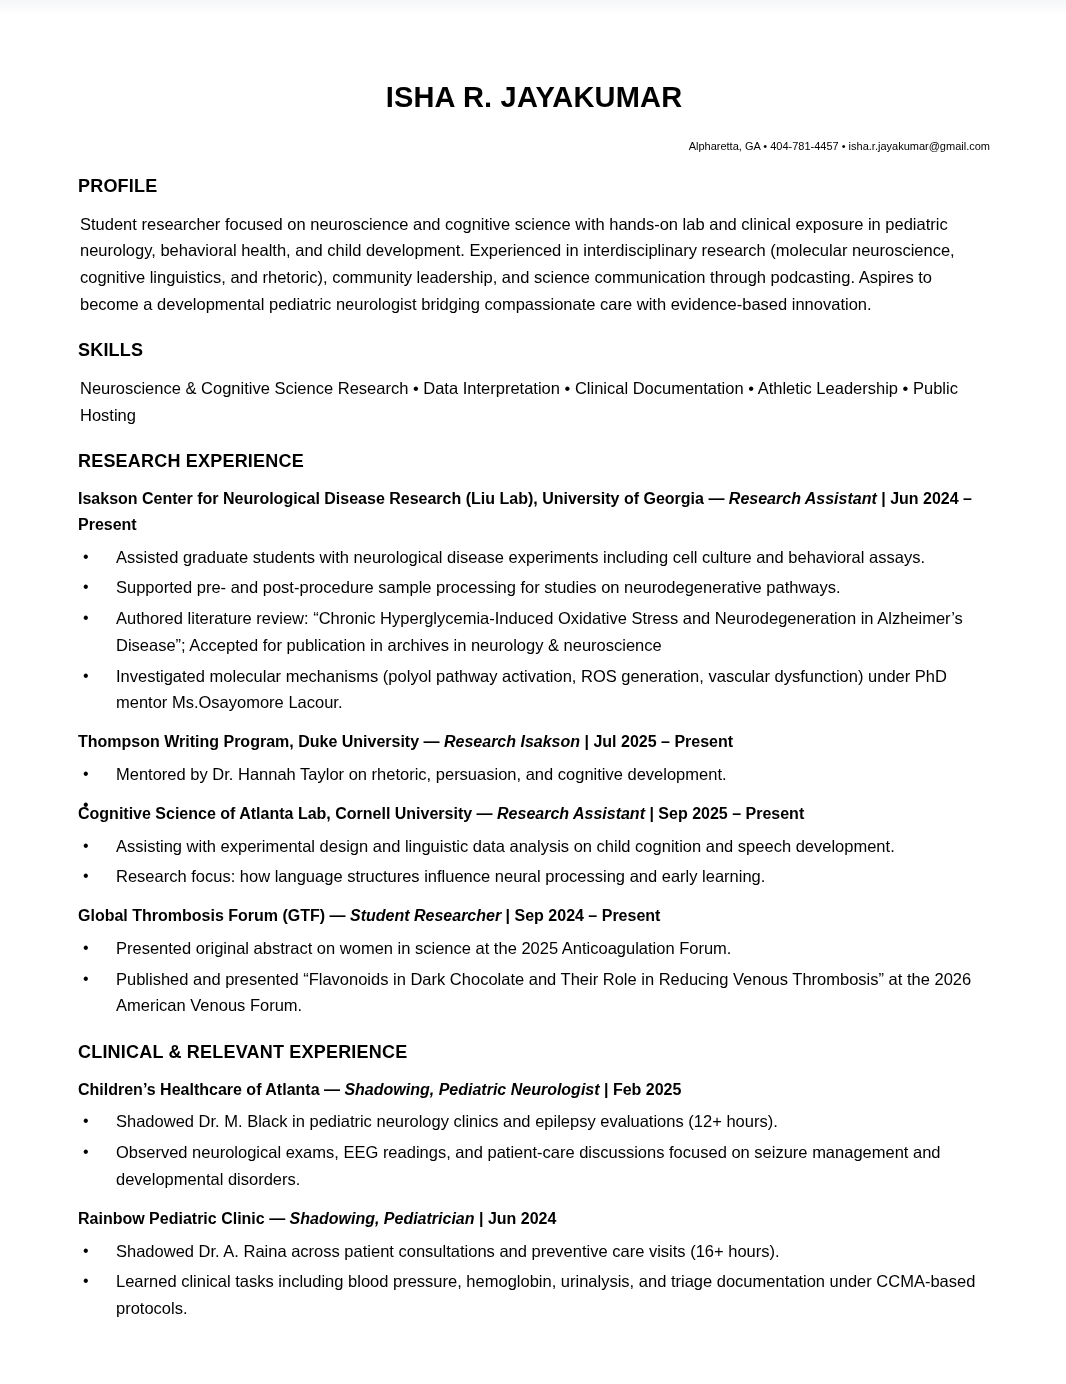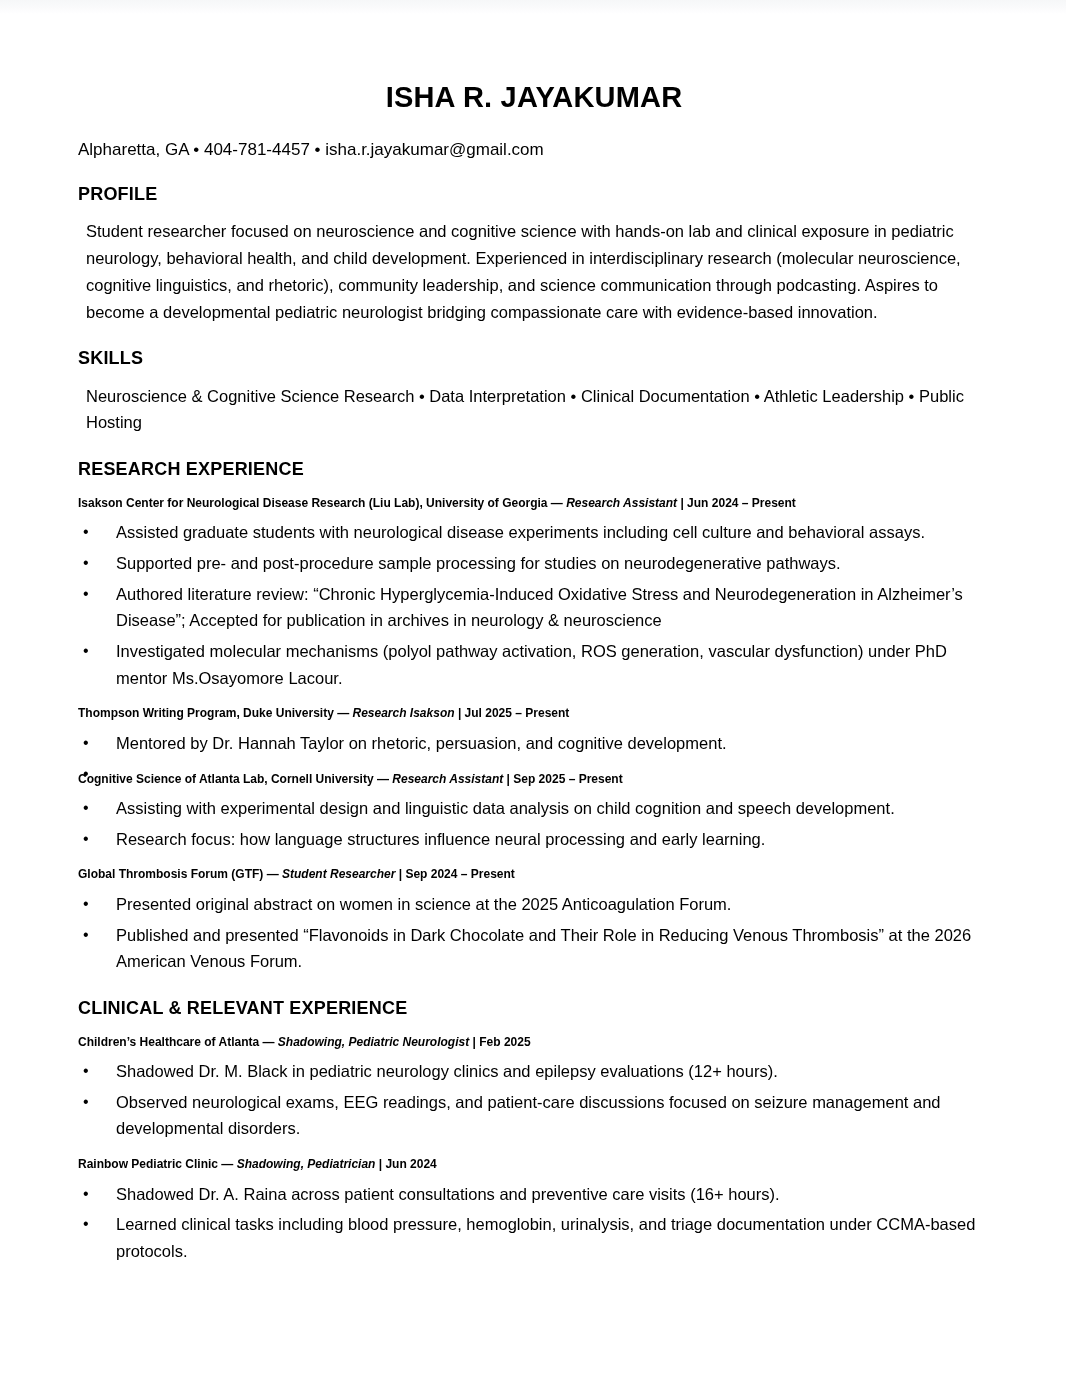--- a/index.html
+++ b/index.html
@@ -29,54 +29,54 @@
   
   .doc-name {
     text-align: center;
     font-size: 29px;
     font-weight: bold;
     letter-spacing: 0.2px;
     margin: 28px 0 0 0;
     line-height: 1.2;
   }
   .doc-contact {
-    text-align: left;
-    font-size: 17px;
+    text-align: right;
+    font-size: 11px;
     margin: 24px 0 0 0;
     line-height: 1.3;
   }
 
   
   .section {
     margin-top: 22px;
   }
   .section-heading {
     font-size: 18px;
     font-weight: bold;
     letter-spacing: 0.2px;
     margin: 0 0 13px 0;
     line-height: 1.25;
   }
 
   .para {
     font-size: 16.5px;
     line-height: 1.62;
-    margin: 8px;
+    margin: 2px;
     text-align: left;
   }
 
   
   .entry {
     margin-top: 13px;
   }
   .entry:first-of-type {
     margin-top: 0;
   }
   .entry-title {
-    font-size: 12px;
+    font-size: 16px;
     font-weight: bold;
     line-height: 1.62;
     margin: 0;
   }
   .entry-title .role {
     font-style: italic;
     font-weight: bold;
   }
 
   ul.bullets {

